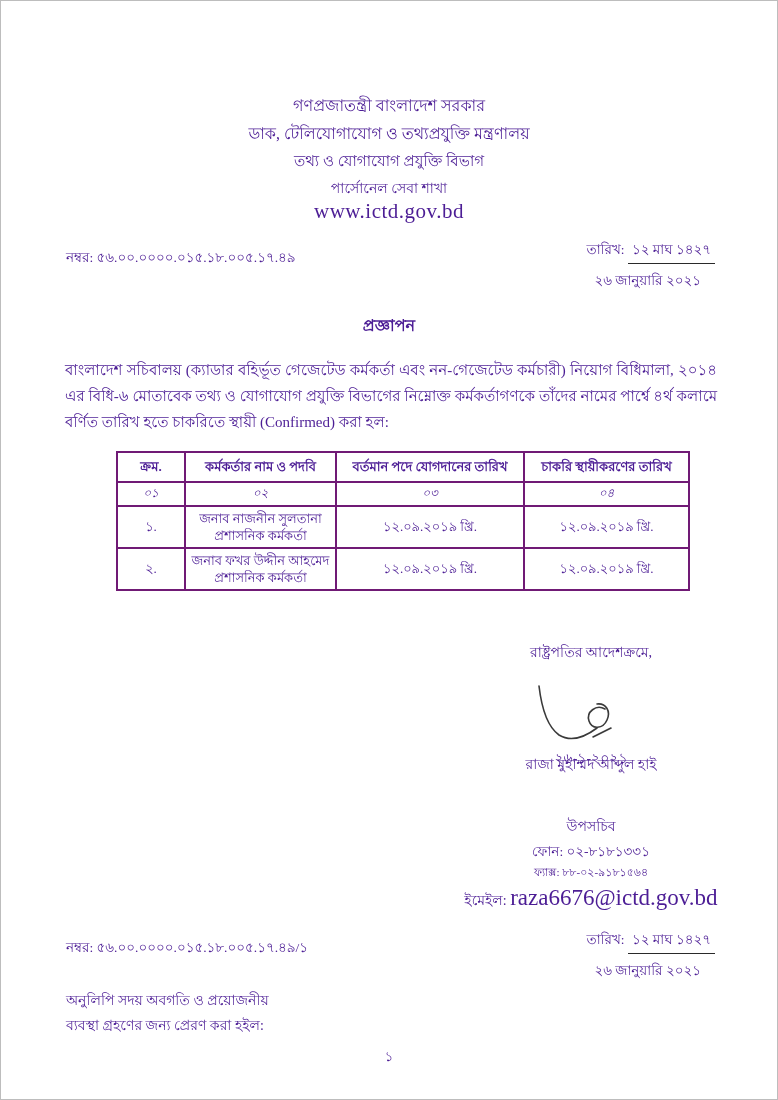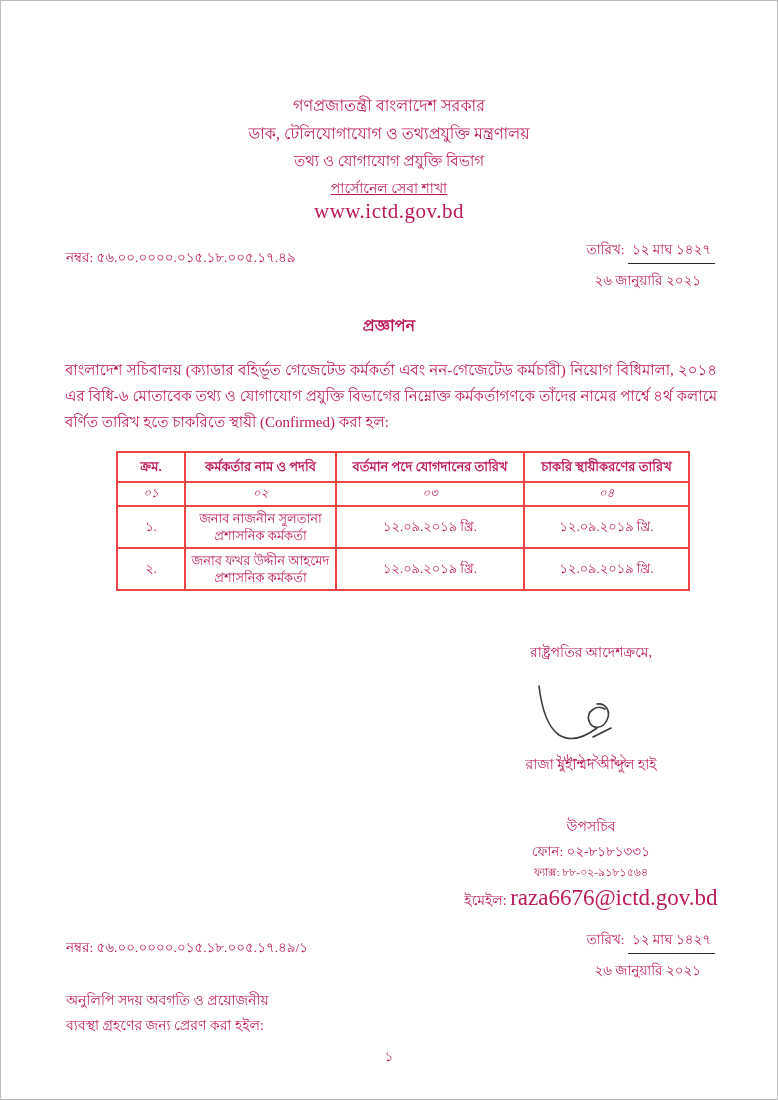--- a/index.html
+++ b/index.html
@@ -3,51 +3,51 @@
 <meta charset="utf-8">
 <style>
   html,body{margin:0;padding:0;background:#fff;}
   .page{
     position:relative;
     width:778px;height:1100px;
     background:#ffffff;
     border:1px solid #bdbdbd;
     box-sizing:border-box;
     font-family:"Liberation Serif", serif;
-    color:#be185d;
+    color:#4c1d95;
     overflow:hidden;
   }
   .abs{position:absolute;}
   
   .hdr{left:0;right:0;text-align:center;}
   .hdr-l1{top:92px;font-size:16px;}
   .hdr-l2{top:120px;font-size:16px;}
   .hdr-l3{top:148px;font-size:15px;}
-  .hdr-l4{top:176px;font-size:14px;text-decoration:underline;}
+  .hdr-l4{top:176px;font-size:14px;}
   .hdr-url{top:198px;font-size:21px;letter-spacing:.5px;}
   
   .memo-number{left:65px;font-size:13.5px;}
   .memo1-number{top:246px;text-align:center;}
   .memo2-number{top:936px;}
   .date-block{right:62px;width:200px;text-align:right;font-size:13.5px;}
   .date-block1{top:238px;}
   .date-block2{top:928px;}
   .date-underline{display:inline-block;border-bottom:1.5px solid #2a2a2a;padding:0 4px 1px 4px;}
   .date-en{margin-top:6px;padding-right:14px;}
   
   .doc-title{top:312px;left:0;right:0;text-align:center;font-weight:bold;font-size:16px;}
   .body-par{top:356px;left:64px;width:652px;font-size:15px;line-height:26px;text-align:justify;}
   
   table.conf{
     position:absolute;left:115px;top:450px;
     border-collapse:collapse;table-layout:fixed;width:548px;
     font-size:13px;
   }
   table.conf td,table.conf th{
-    border:2px solid #ef4444;text-align:center;vertical-align:middle;
+    border:2px solid #701a75;text-align:center;vertical-align:middle;
     padding:1px 2px;overflow:hidden;
   }
   table.conf th{font-weight:bold;height:26px;}
   tr.subhead td{font-style:italic;height:20px;font-size:12px;}
   tr.datarow td{height:38px;}
   .cell-2line div{line-height:17px;}
   
   .sig-col{left:452px;width:276px;text-align:center;font-size:14px;}
   .sig-order{top:640px;}
   .sig-img{top:682px;left:524px;}

